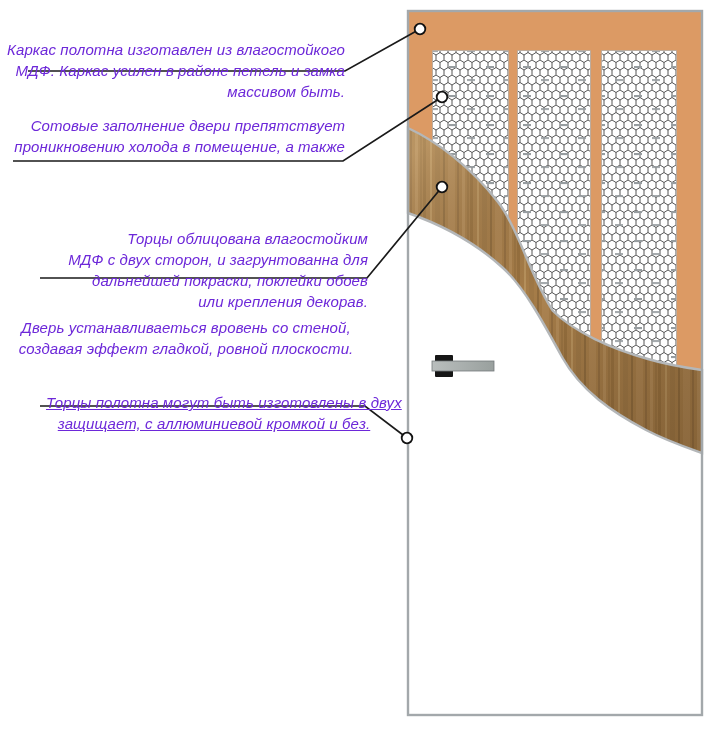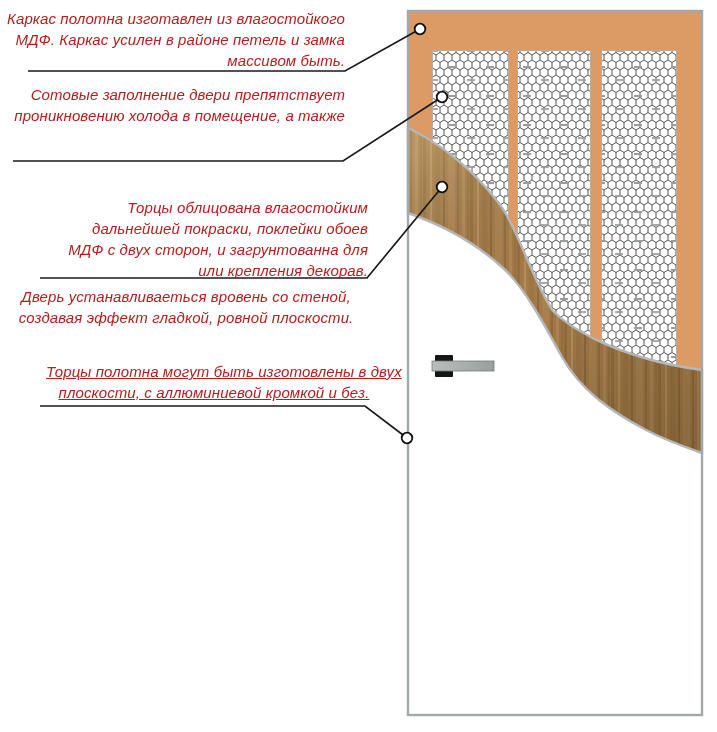--- a/index.html
+++ b/index.html
@@ -9,22 +9,23 @@
     background:#ffffff;
     overflow:hidden;
     font-family:"Liberation Sans","DejaVu Sans",sans-serif;
   }
   .diagram-svg{position:absolute;left:0;top:0;}
   .note{
     position:absolute;
     font-style:italic;
     font-size:15px;
     line-height:21px;
-    color:#b91c1c;
+    color:#6d28d9;
     letter-spacing:0.1px;
+    margin-top:31px;
   }
   .note-line{white-space:nowrap;}
   .align-right{text-align:right;}
   .align-center{text-align:center;}
 </style>
 </head>
 <body>
 
 <div class="stage">
 
@@ -140,28 +141,28 @@
     <div class="note-line">массивом быть.</div>
   </div>
 
   <div class="note align-right" style="top:84px;left:0;width:345px;text-align:right;">
     <div class="note-line">Сотовые заполнение двери препятствует</div>
     <div class="note-line">проникновению холода в помещение, а также</div>
   </div>
 
   <div class="note align-right" style="top:197px;left:0;width:368px;">
     <div class="note-line">Торцы облицована влагостойким</div>
+    <div class="note-line">МДФ с двух сторон, и загрунтованна для</div>
     <div class="note-line">дальнейшей покраски, поклейки обоев</div>
-    <div class="note-line">МДФ с двух сторон, и загрунтованна для</div>
     <div class="note-line">или крепления декорав.</div>
   </div>
 
   <div class="note align-center" style="top:286px;left:18px;width:336px;">
     <div class="note-line">Дверь устанавливаеться вровень со стеной,</div>
     <div class="note-line">создавая эффект гладкой, ровной плоскости.</div>
   </div>
 
   <div class="note align-center" style="top:361px;left:46px;width:336px;text-decoration:underline;">
     <div class="note-line">Торцы полотна могут быть изготовлены в двух</div>
-    <div class="note-line">плоскости, с аллюминиевой кромкой и без.</div>
+    <div class="note-line">защищает, с аллюминиевой кромкой и без.</div>
   </div>
 
 </div>
 
 </body></html>

